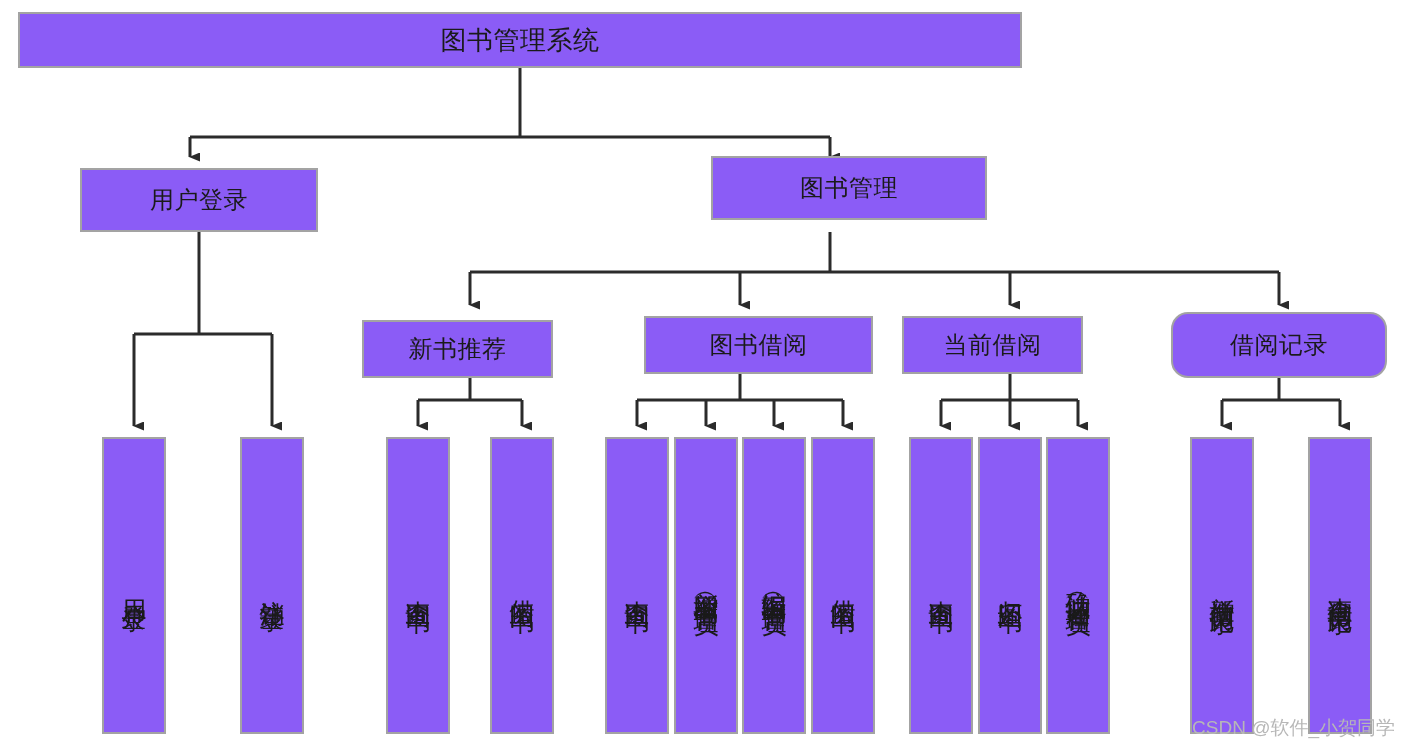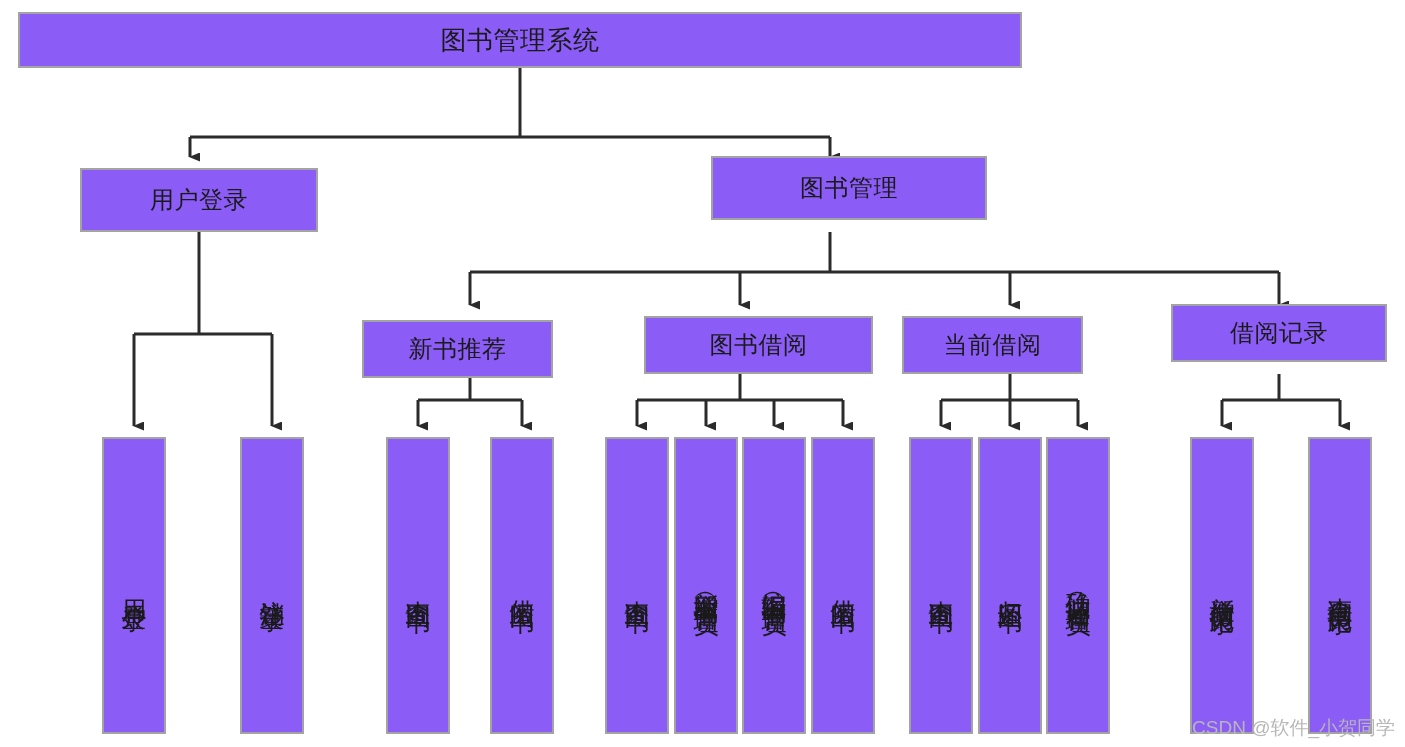--- a/index.html
+++ b/index.html
@@ -146,21 +146,21 @@
   </div>
 
   <div class="node horizontal" style="left:632px; top:316px; width:229px; height:58px;margin-left:12px;">
     <span class="node-label">图书借阅</span>
   </div>
 
   <div class="node horizontal" style="left:902px; top:316px; width:181px; height:58px;">
     <span class="node-label">当前借阅</span>
   </div>
 
-  <div class="node horizontal" style="left:1171px; top:304px; width:216px; height:58px;">
+  <div class="node horizontal" style="left:1171px; top:312px; width:216px; height:66px;border-radius:17px;">
     <span class="node-label">借阅记录</span>
   </div>
 
   <div class="node vertical" style="left:102px; top:437px; width:64px; height:297px;">
     <span class="node-label">用户登录</span>
   </div>
 
   <div class="node vertical" style="left:240px; top:437px; width:64px; height:297px;">
     <span class="node-label">注销登录</span>
   </div>

